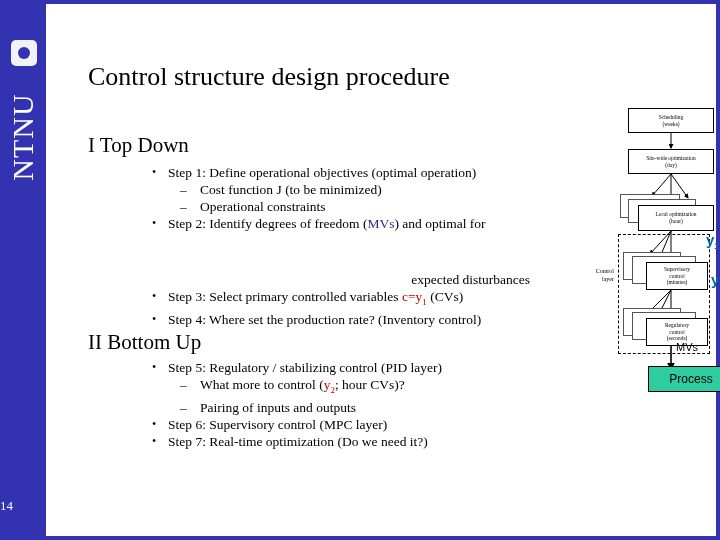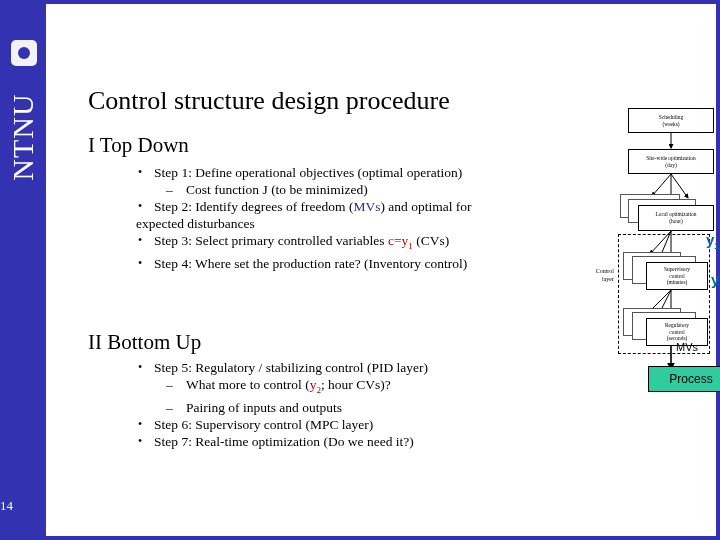--- a/index.html
+++ b/index.html
@@ -87,41 +87,41 @@
     width: 46px;
     color: #ffffff;
     font-family: "Liberation Serif", "DejaVu Serif", serif;
     font-size: 13px;
   }
 
   
   .slide-title {
     position: absolute;
     left: 88px;
-    top: 86px;
+    top: 62px;
     width: 500px;
     font-size: 26px;
     color: #000000;
     white-space: nowrap;
   }
 
   
   .section-heading {
     position: absolute;
     left: 88px;
     font-size: 21px;
     color: #000000;
     white-space: nowrap;
   }
   #heading-top-down { top: 133px; }
   #heading-bottom-up { top: 330px; }
 
   .bullets {
     position: absolute;
-    left: 136px;
+    left: 150px;
     width: 430px;
   }
   #bullets-top-down { top: 164px; }
   #bullets-bottom-up { top: 359px; }
 
   .b1 {
     position: relative;
     font-size: 13.5px;
     line-height: 17px;
     color: #000000;
@@ -130,22 +130,23 @@
   }
   .b1::before {
     content: "\2022";
     position: absolute;
     left: 2px;
     top: 0;
     font-size: 12px;
   }
   .b1.center {
     padding-left: 0;
-    text-align: left;
+    text-align: right;
     width: 380px;
+    margin-top: 39px;
   }
   .b1.center::before { content: ""; }
 
   .b2 {
     position: relative;
     font-size: 13.5px;
     line-height: 17px;
     color: #000000;
     padding-left: 50px;
     white-space: nowrap;
@@ -259,20 +260,23 @@
 
   <div class="section-heading" id="heading-top-down">I  Top Down</div>
 
   <div class="bullets" id="bullets-top-down">
     <div class="b1">
       <span>Step 1: Define operational objectives (optimal operation)</span>
     </div>
     <div class="b2">
       <span>Cost function J (to be minimized)</span>
     </div>
+    <div class="b2">
+      <span>Operational constraints</span>
+    </div>
     <div class="b1">
       <span>Step 2: Identify degrees of freedom (</span><span class="hl-blue">MVs</span><span>) and optimal for</span>
     </div>
     <div class="b1 center">
       <span>expected disturbances</span>
     </div>
     <div class="b1">
       <span>Step 3: Select primary controlled variables </span><span class="hl-red"><span>c=y</span><sub>1</sub></span><span> (CVs)</span>
     </div>
     <div class="b1">

